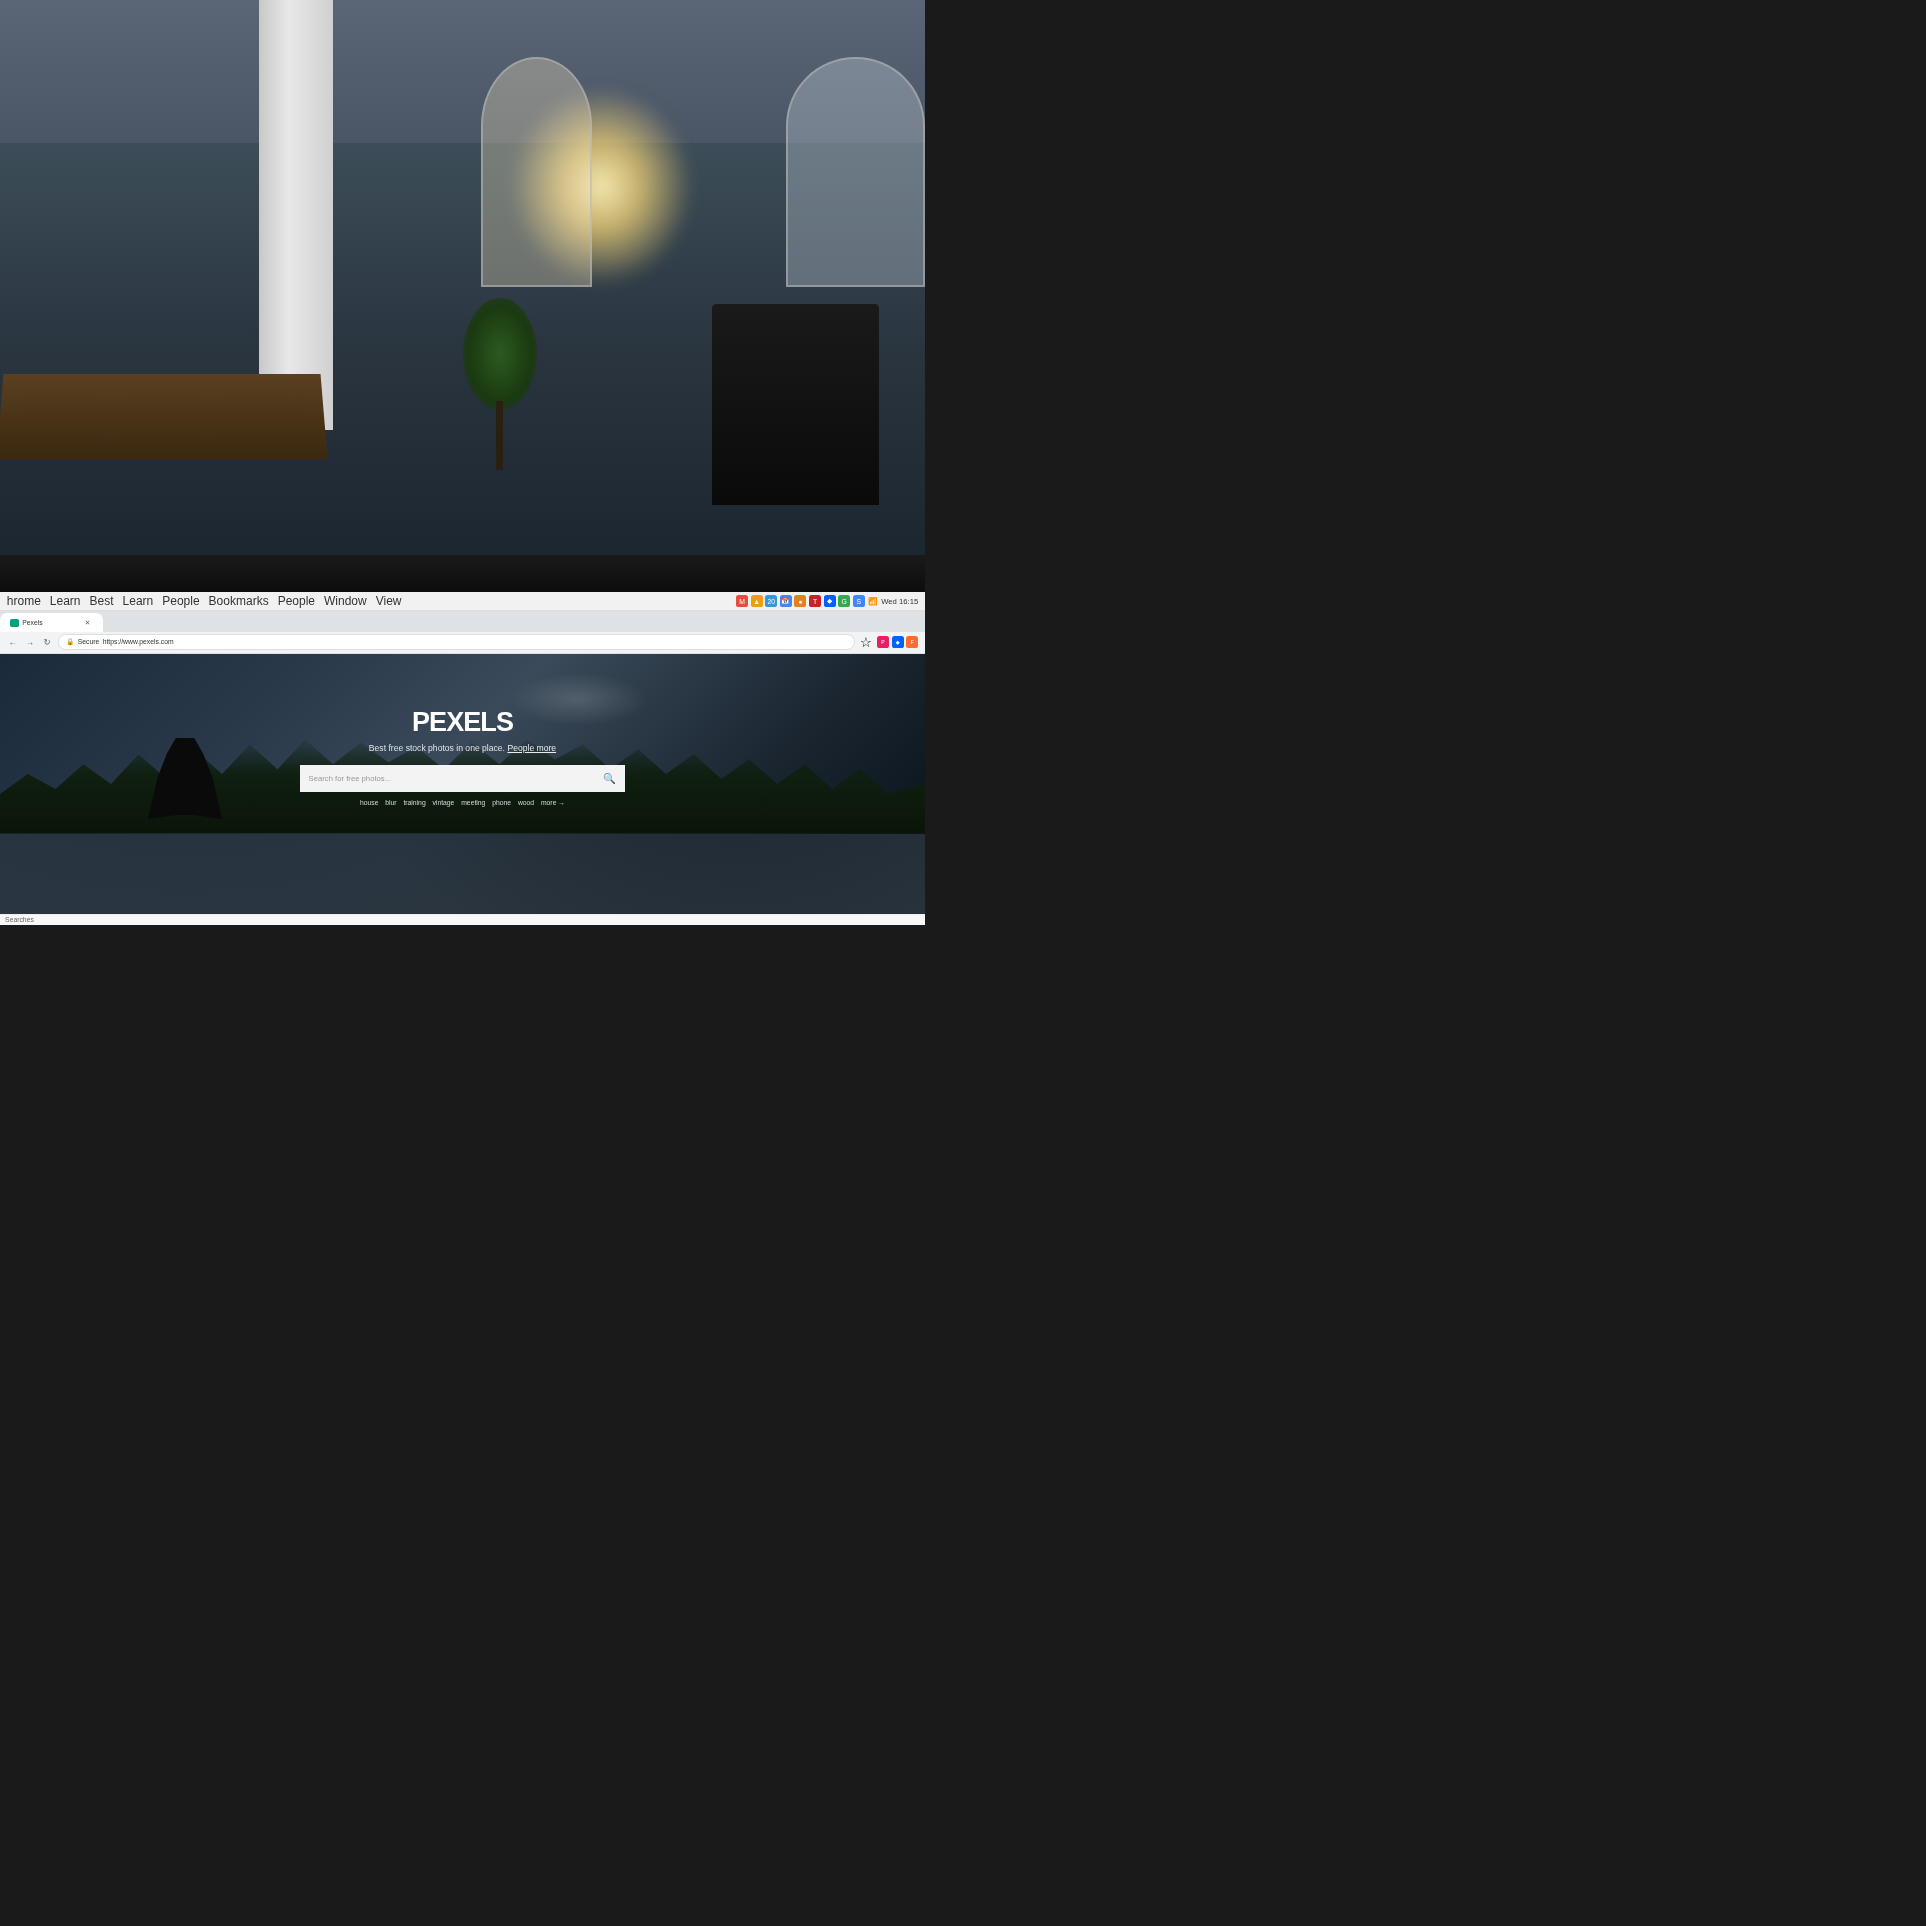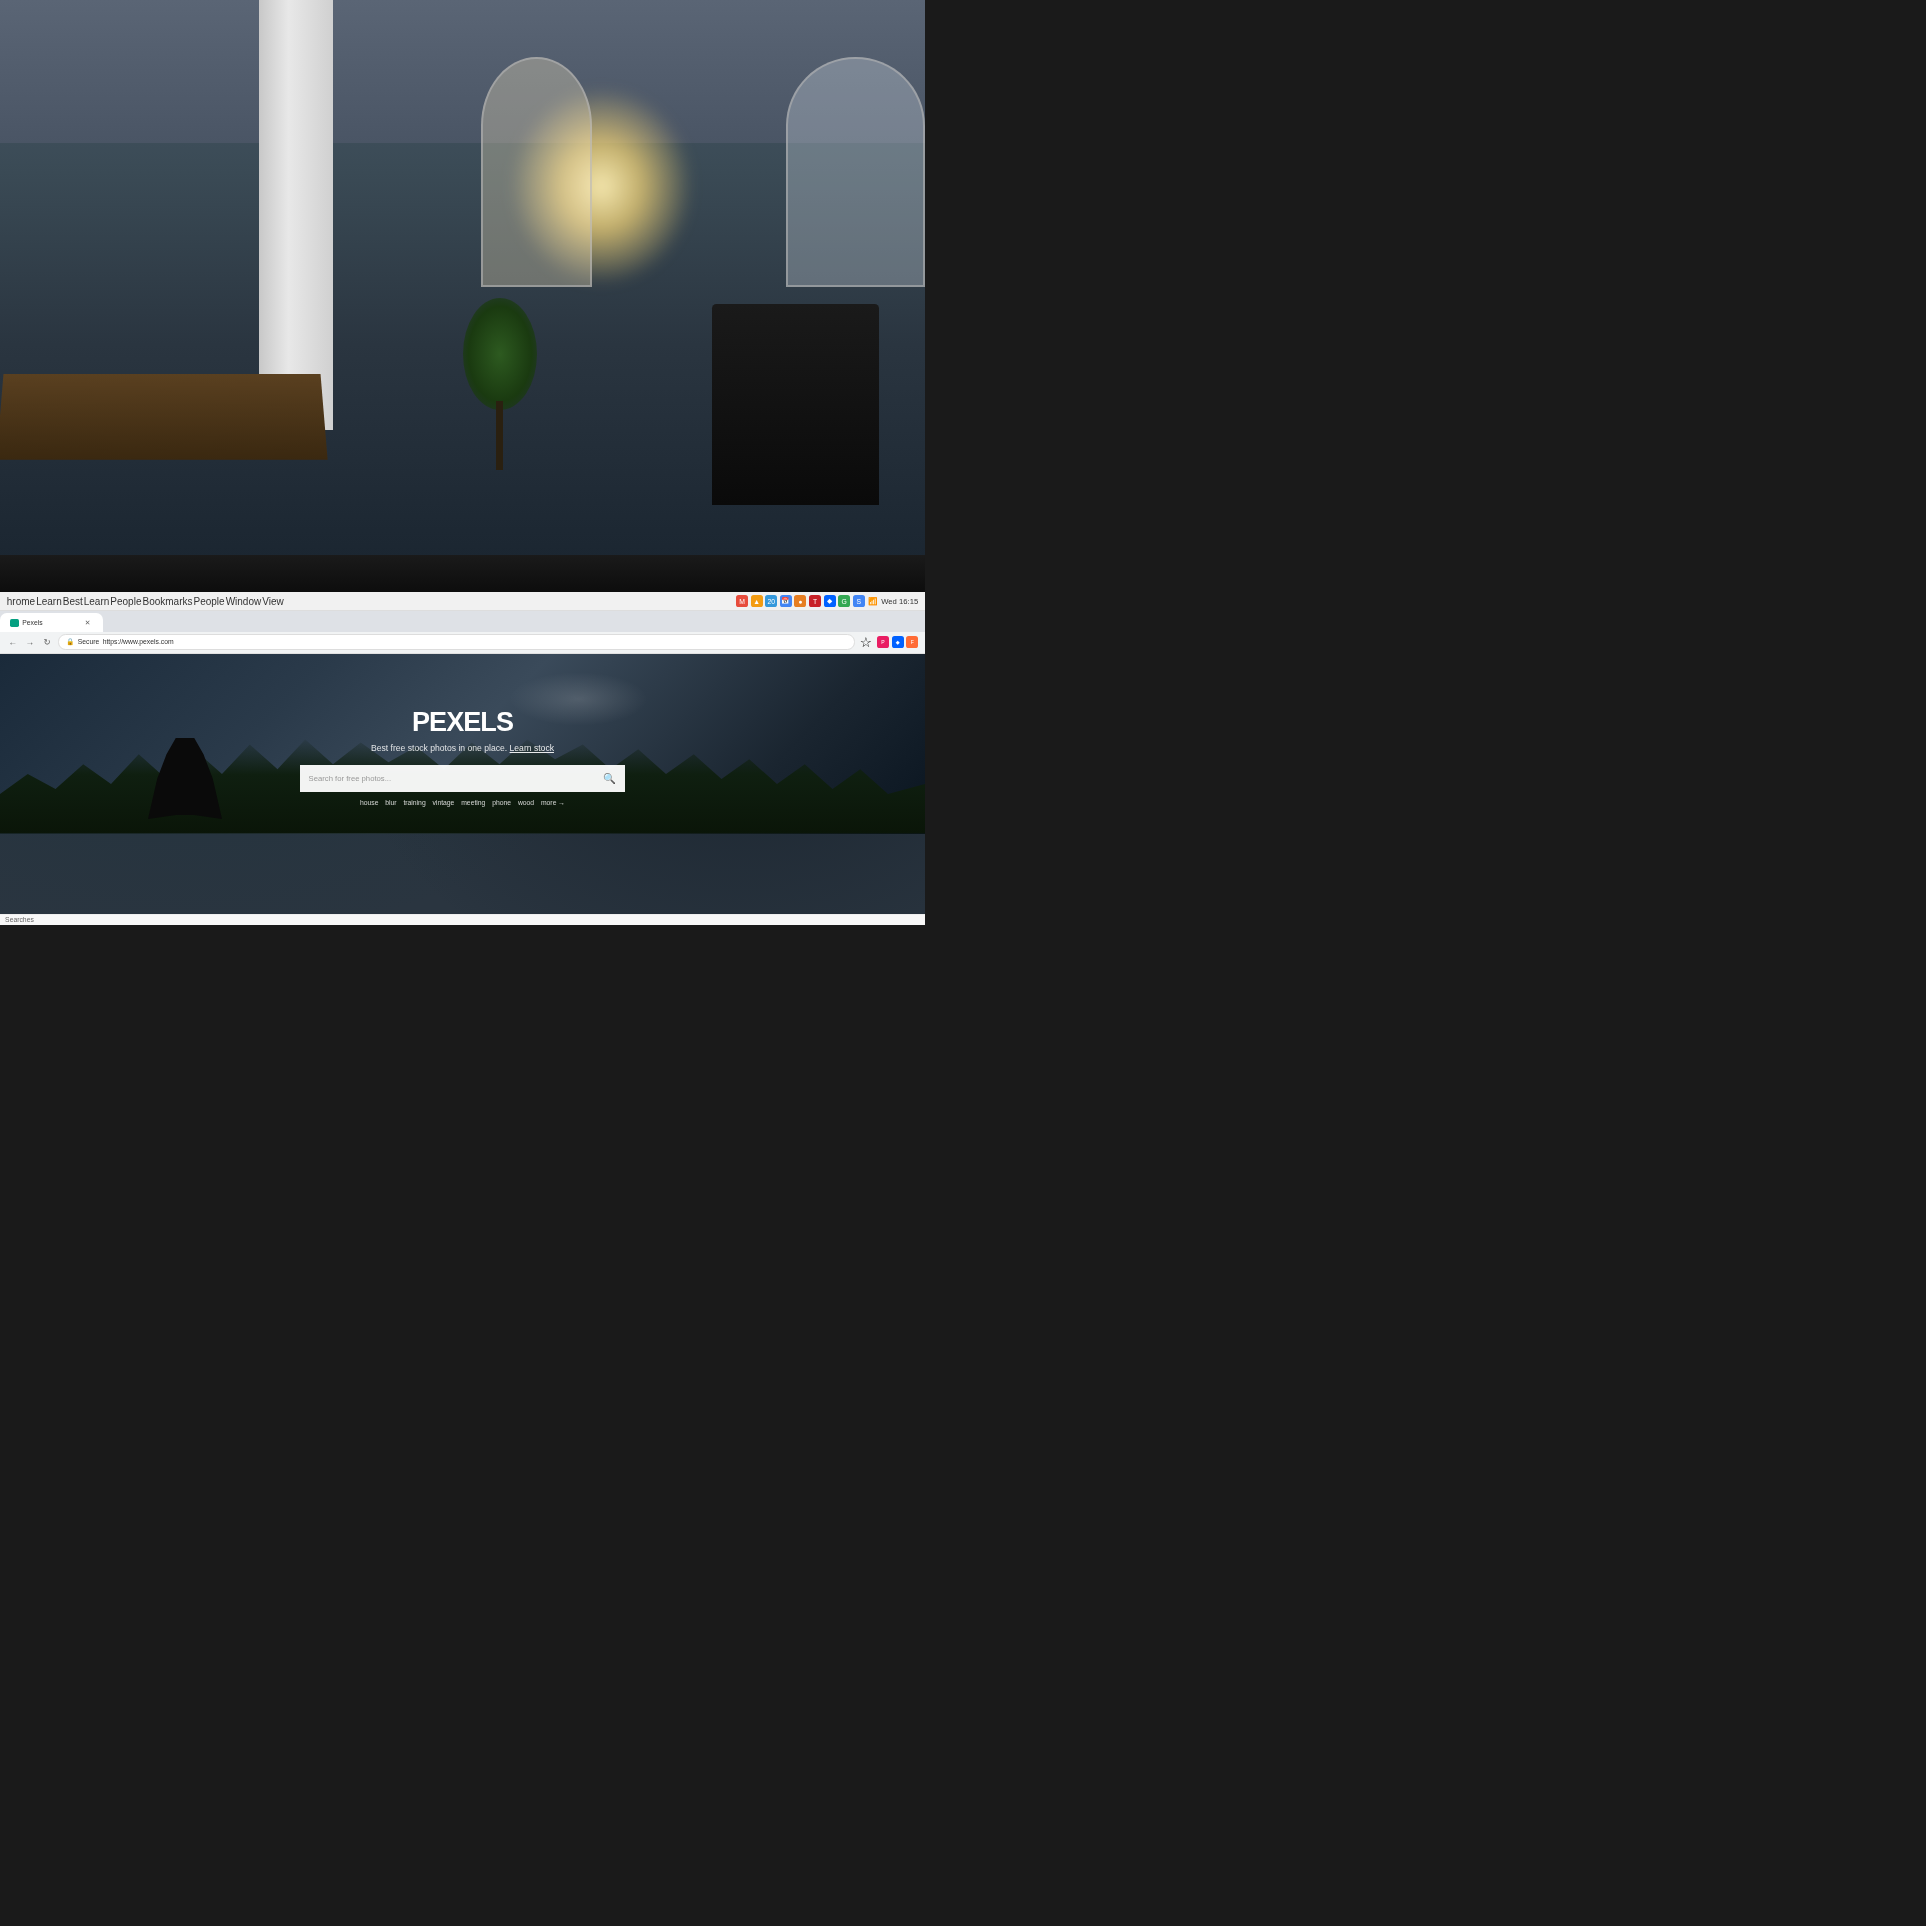--- a/index.html
+++ b/index.html
@@ -172,22 +172,22 @@
     .os-bar-left {
       display: flex;
       align-items: center;
       padding: 0 6.8px;
       gap: 8.6px;
       flex: 1;
     }
 
     .os-bar-menu {
       display: flex;
-      gap: 1px;
-      font-size: 10px;
+      gap: 9px;
+      font-size: 12px;
       color: #333;
     }
 
     .os-bar-right {
       display: flex;
       align-items: center;
       gap: 3.4px;
       padding: 0 6.8px;
       font-size: 7.7px;
       color: #333;
@@ -595,21 +595,21 @@
 
           <div class="person-silhouette">
             <div class="person-body"></div>
           </div>
         </div>
 
         <div class="hero-content">
           <div class="pexels-logo">PEXELS</div>
           <div class="hero-subtitle">
             <span>Best free stock photos in one place.</span>
-            <a>Learn stock</a>
+            <a>People more</a>
           </div>
           <div class="search-bar-container">
             <div class="search-bar">
               <span class="search-input-text">Search for free photos...</span>
               <span class="search-icon">🔍</span>
             </div>
             <div class="search-suggestions">
               <span class="suggestion-tag">house</span>
               <span class="suggestion-tag">blur</span>
               <span class="suggestion-tag">training</span>

